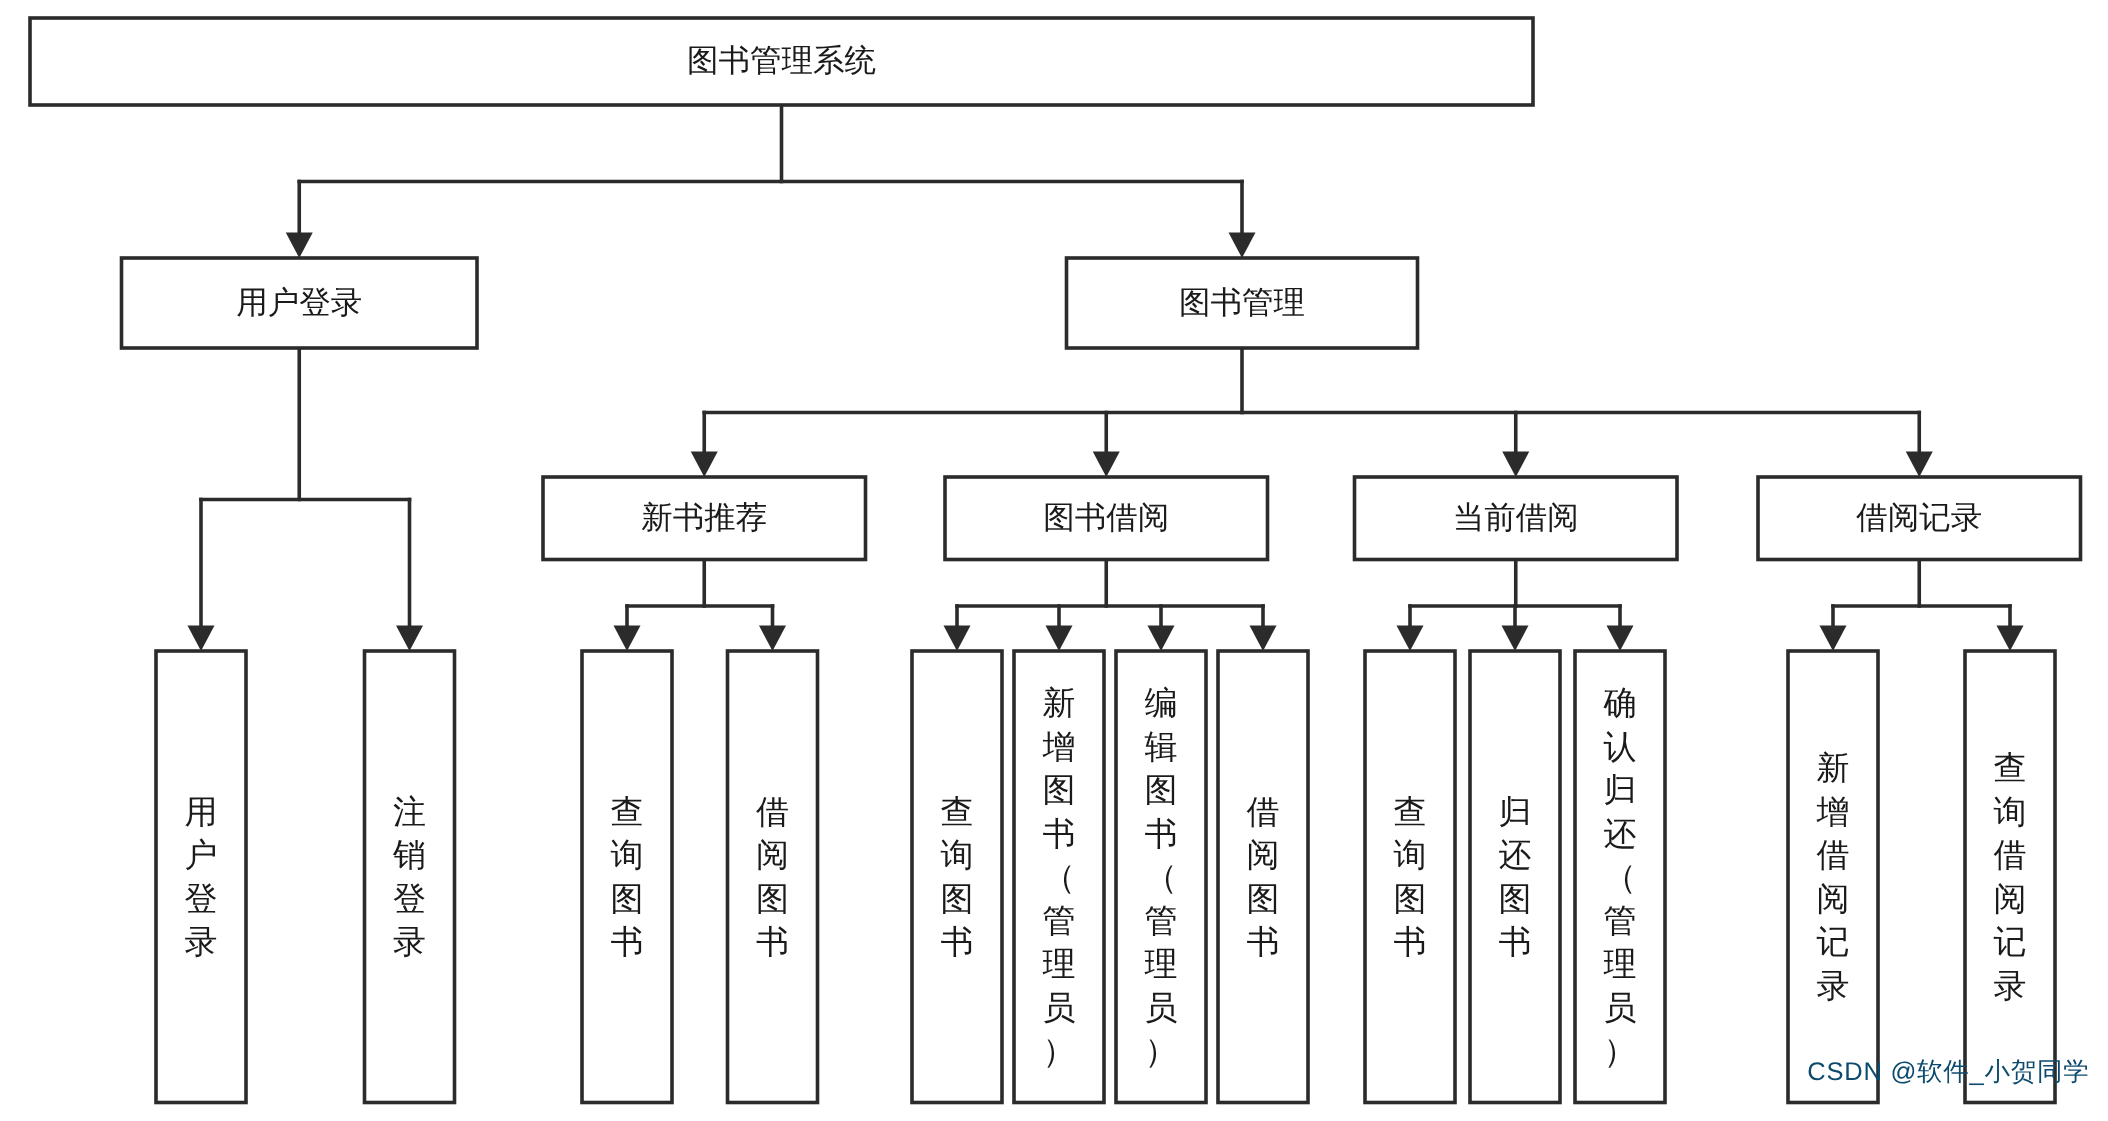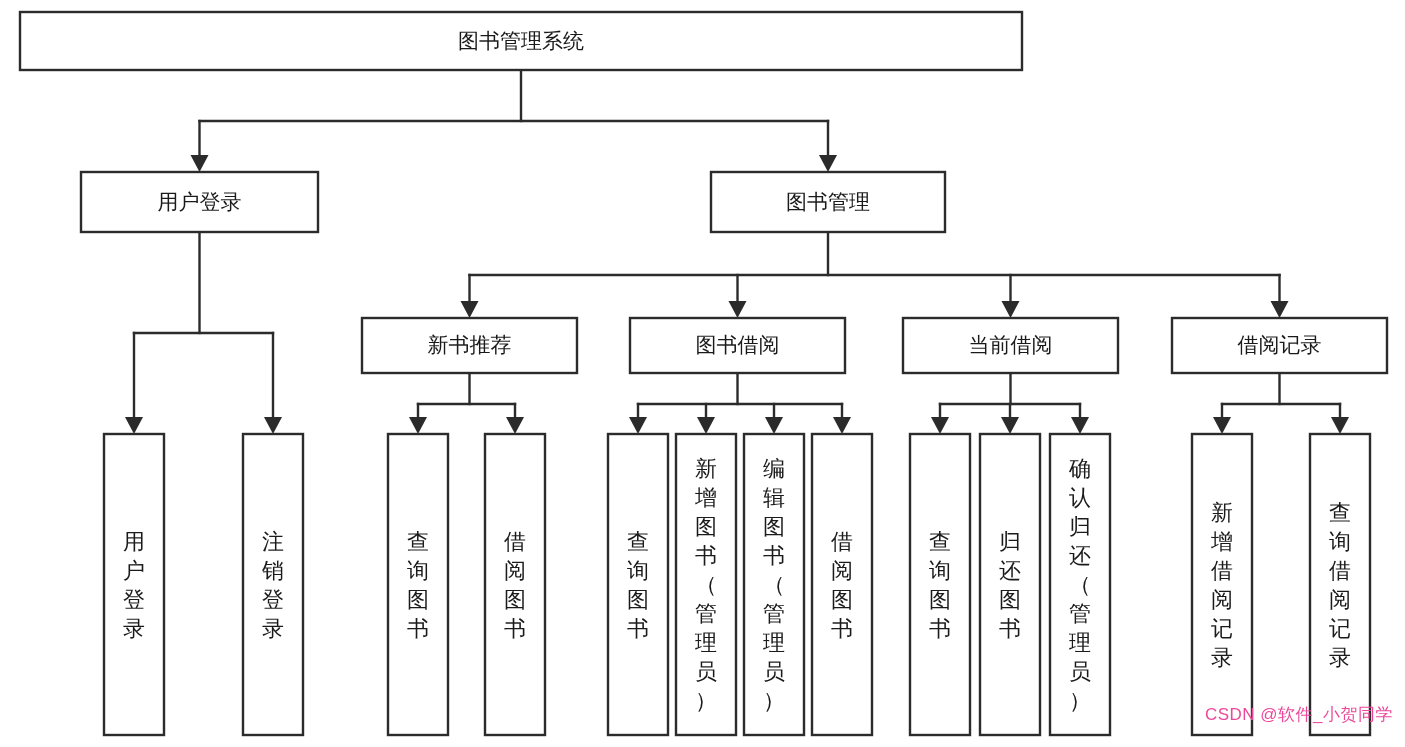--- a/index.html
+++ b/index.html
@@ -55,21 +55,21 @@
     font-size: 22px;
     fill: #1a1a1a;
     text-anchor: middle;
   }
   .watermark {
     position: absolute;
     right: 12px;
     bottom: 6px;
     font-family: "Liberation Sans", sans-serif;
     font-size: 17px;
-    color: #ec4899;
+    color: #0c4a6e;
     letter-spacing: 0.5px;
     white-space: nowrap;
     user-select: none;
   }
 </style>
 </head>
 <body>
 
 <div id="diagram-root">
   <svg class="flow" viewBox="0 0 1405 747" xmlns="http://www.w3.org/2000/svg">

